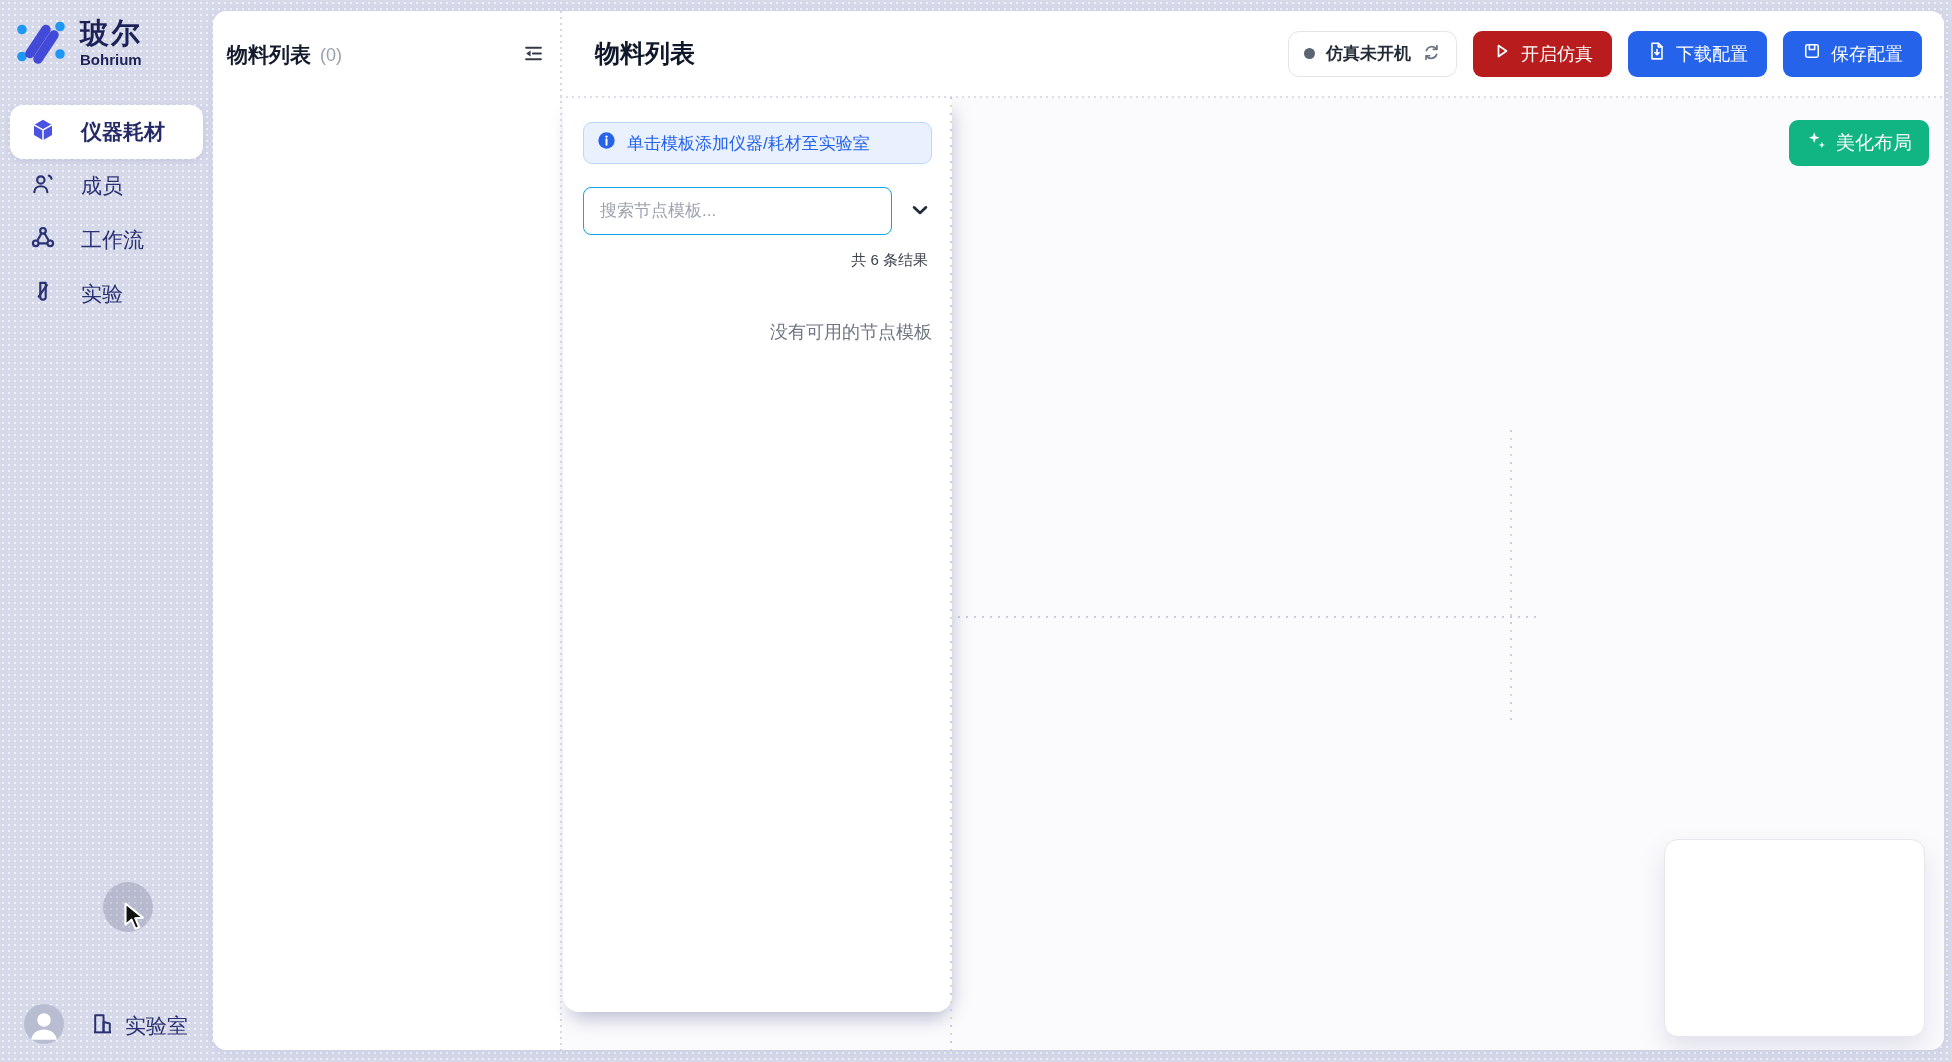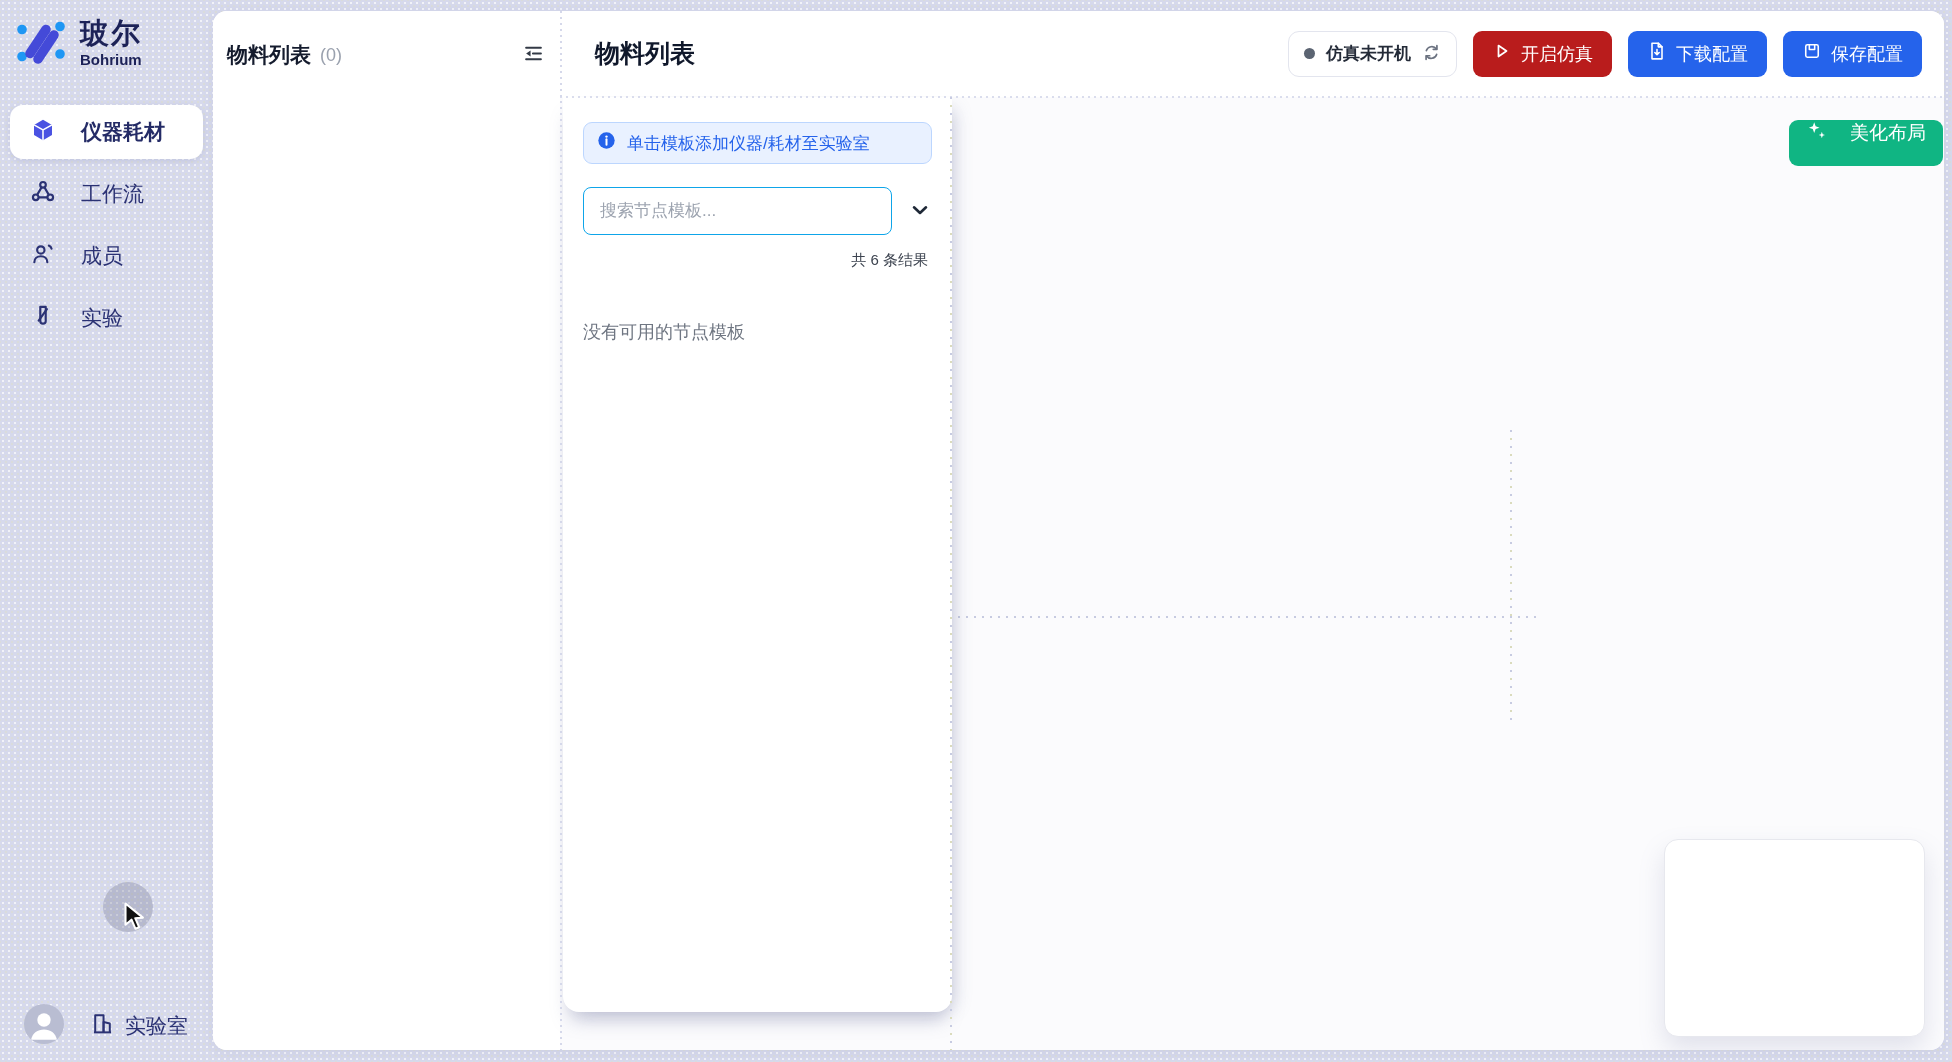--- a/index.html
+++ b/index.html
@@ -14,21 +14,21 @@
     font-family:"Liberation Sans","DejaVu Sans",sans-serif;
     -webkit-font-smoothing:antialiased;
   }
 
   
   .sidebar{position:absolute;left:0;top:0;width:212px;height:100%;z-index:2;}
   .logo-row{position:absolute;left:13px;top:13px;display:flex;align-items:center;gap:11px;cursor:pointer;}
   .logo-text{display:flex;flex-direction:column;line-height:1.05;}
   .logo-zh{font-size:29px;font-weight:bold;color:#1c2257;letter-spacing:2px;}
   .logo-en{font-size:15px;font-weight:bold;color:#1c2257;margin-top:3px;}
-  .nav{position:absolute;left:10px;right:9px;top:105px;display:flex;flex-direction:column;gap:8px;}
+  .nav{position:absolute;left:10px;right:9px;top:105px;display:flex;flex-direction:column;gap:0;}
   .nav-item{height:54px;border-radius:13px;display:flex;align-items:center;gap:25px;padding-left:20px;
     color:#2b3274;font-size:21px;font-weight:500;cursor:pointer;}
   .nav-item.active{background:#ffffff;box-shadow:0 2px 6px rgba(70,80,140,.14);font-weight:bold;color:#242b66;}
   .nav-item svg{flex:0 0 auto;}
   .side-footer{position:absolute;left:0;bottom:14px;width:212px;height:46px;}
   .avatar{position:absolute;left:24px;top:2px;width:40px;height:40px;border-radius:50%;background:#b9bdd2;overflow:hidden;cursor:pointer;}
   .lab-row{position:absolute;left:90px;top:9px;display:flex;align-items:center;gap:10px;color:#2b3274;font-size:21px;font-weight:500;cursor:pointer;}
 
   
   .workspace{position:absolute;left:213px;top:11px;width:1731px;height:1039px;background:#fff;
@@ -72,24 +72,24 @@
     border-radius:0 0 16px 16px;box-sizing:border-box;padding:25px 20px 0 20px;
     box-shadow:10px 4px 18px -8px rgba(120,126,165,.30),0 14px 18px -6px rgba(120,126,165,.38);}
   .hint-banner{height:42px;background:#e9f1ff;border:1px solid #bcd6fe;border-radius:9px;display:flex;align-items:center;
     gap:11px;padding:0 13px;color:#2563eb;font-size:17px;box-sizing:border-box;}
   .search-row{margin-top:23px;display:flex;align-items:center;}
   .search-input{width:309px;height:48px;border:1px solid #0ea5e9;border-radius:8px;padding:0 16px;font-size:17px;
     color:#374151;box-sizing:border-box;font-family:inherit;outline:none;background:#fff;}
   .search-input::placeholder{color:#9ca3af;}
   .chevron-btn{margin-left:auto;background:none;border:none;padding:0;display:flex;cursor:pointer;}
   .result-count{margin-top:16px;text-align:right;font-size:15px;color:#3d4450;padding-right:4px;}
-  .empty-text{margin-top:50px;text-align:left;font-size:18px;color:#6f7682;}
+  .empty-text{margin-top:50px;text-align:right;font-size:18px;color:#6f7682;}
 
   .beautify-btn{position:absolute;left:1229px;top:23px;height:46px;background:#10b583;border:none;border-radius:9px;
-    color:#fff;font-size:19px;font-weight:500;display:flex;align-items:flex-start;gap:23px;padding:0 17px;cursor:pointer;
+    color:#fff;font-size:19px;font-weight:500;display:flex;align-items:center;gap:9px;padding:0 17px;cursor:pointer;
     z-index:4;font-family:inherit;}
 
   .mini-card{position:absolute;left:1104px;top:742px;width:259px;height:196px;background:#fff;border:1px solid #e7e8ee;
     border-radius:14px;box-shadow:0 12px 26px rgba(120,126,165,.20);z-index:4;}
 
   
   .cursor-wrap{position:absolute;left:103px;top:882px;z-index:50;pointer-events:none;}
   .halo{position:absolute;left:0;top:0;width:50px;height:50px;border-radius:50%;background:rgba(108,113,140,.30);}
   .cursor-svg{position:absolute;left:21px;top:20px;}
 </style>
@@ -119,38 +119,38 @@
       <span>
         <svg width="26" height="26" viewBox="0 0 24 24">
           <path d="M12 2.6l8.3 4.7v9.4L12 21.4 3.7 16.7V7.3z" fill="#4a52e2"></path>
           <path d="M3.7 7.3L12 12l8.3-4.7M12 12v9.4" fill="none" stroke="#fff" stroke-width="1.4"></path>
         </svg>
       </span>
       <span>仪器耗材</span>
     </div>
     <div class="nav-item">
       <span>
+        <svg width="26" height="26" viewBox="0 0 24 24" fill="none" stroke="#2b3274" stroke-width="2" stroke-linecap="round">
+          <circle cx="10" cy="8.3" r="3.4"></circle>
+          <path d="M4 19.6c0-3.4 2.7-5.5 6-5.5s6 2.1 6 5.5"></path>
+          <path d="M17.4 4.3c1.3.4 2.2 1.4 2.5 2.8"></path>
+        </svg>
+      </span>
+      <span>成员</span>
+    </div>
+    <div class="nav-item">
+      <span>
         <svg width="26" height="26" viewBox="0 0 24 24" fill="none" stroke="#2b3274" stroke-width="2" stroke-linejoin="round">
           <path d="M12 5.4L5.3 16.9h13.4z"></path>
           <circle cx="12" cy="5.4" r="2.6" fill="#d6d9ec"></circle>
           <circle cx="5.3" cy="16.9" r="2.6" fill="#d6d9ec"></circle>
           <circle cx="18.7" cy="16.9" r="2.6" fill="#d6d9ec"></circle>
         </svg>
       </span>
       <span>工作流</span>
-    </div>
-    <div class="nav-item">
-      <span>
-        <svg width="26" height="26" viewBox="0 0 24 24" fill="none" stroke="#2b3274" stroke-width="2" stroke-linecap="round">
-          <circle cx="10" cy="8.3" r="3.4"></circle>
-          <path d="M4 19.6c0-3.4 2.7-5.5 6-5.5s6 2.1 6 5.5"></path>
-          <path d="M17.4 4.3c1.3.4 2.2 1.4 2.5 2.8"></path>
-        </svg>
-      </span>
-      <span>成员</span>
     </div>
     <div class="nav-item">
       <span>
         <svg width="26" height="26" viewBox="0 0 24 24" fill="none" stroke="#2b3274" stroke-width="2" stroke-linecap="round" stroke-linejoin="round">
           <path d="M9.5 3.5h5v13a2.5 2.5 0 1 1-5 0z"></path>
           <path d="M15.6 5.6L8 16.2"></path>
         </svg>
       </span>
       <span>实验</span>
     </div>

